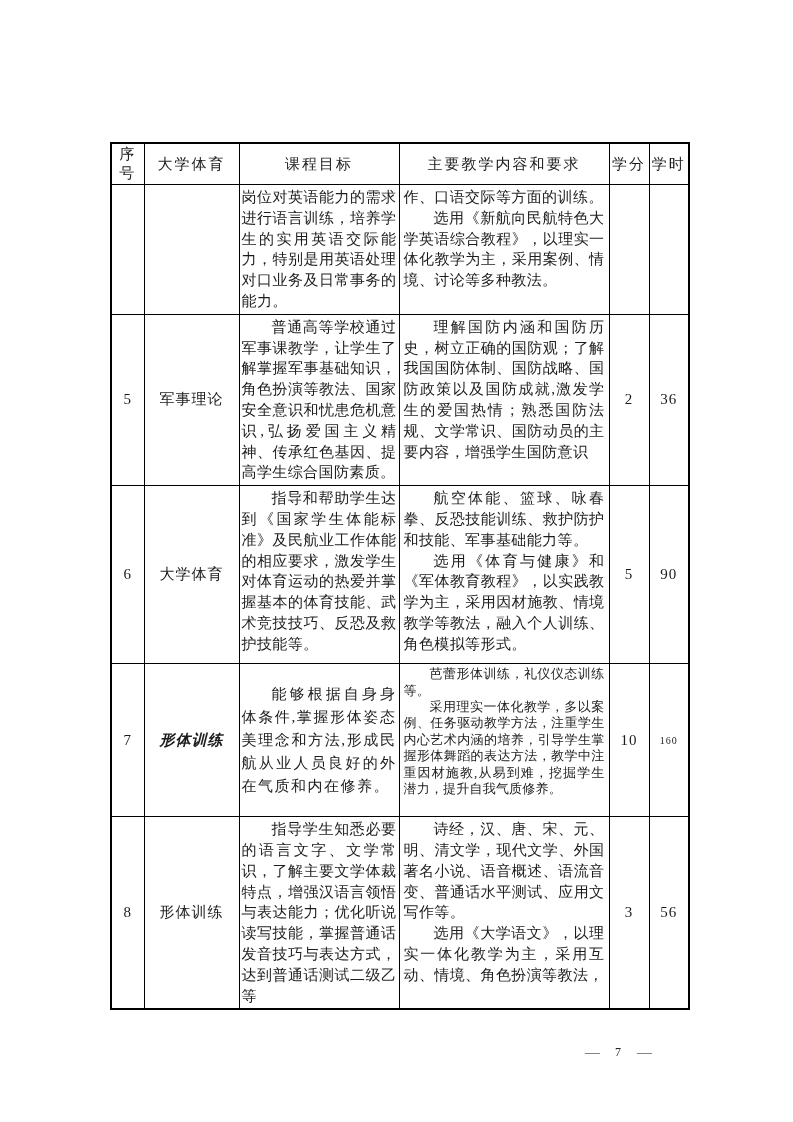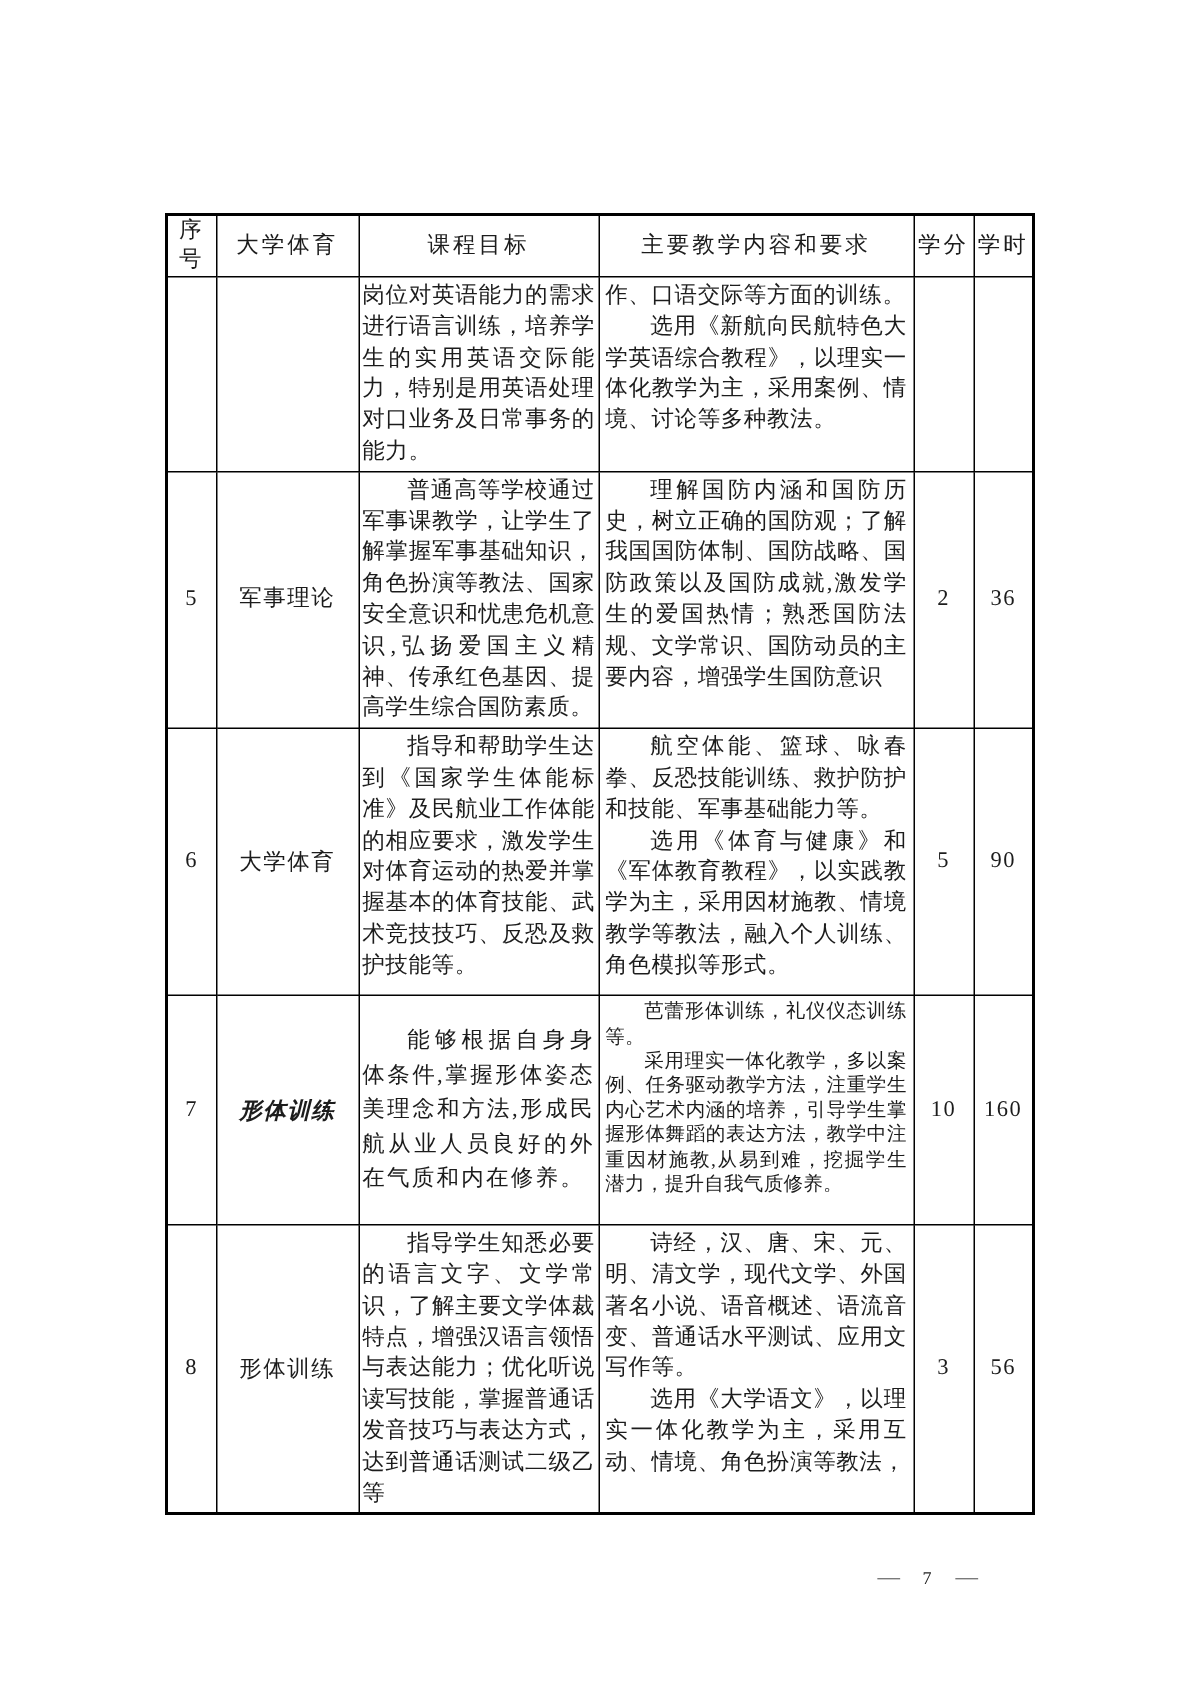--- a/index.html
+++ b/index.html
@@ -68,21 +68,21 @@
     padding: 0 13px;
   }
   .name-bold { font-weight: bold; letter-spacing: 1.5px; font-style: italic; }
 
   td.small-text {   
     font-size: 13px;
     line-height: 16.4px;
     letter-spacing: 0.2px;
     margin-top: 28px;
   }
-  td.small-num { font-size: 15px; }
+  td.small-num { font-size: 10px; }
 
   .wide-obj {       
     letter-spacing: 1.5px;
     line-height: 23px;
   }
 
   .page-footer {
     position: absolute;
     left: 585px; top: 1044px;
     display: flex;

